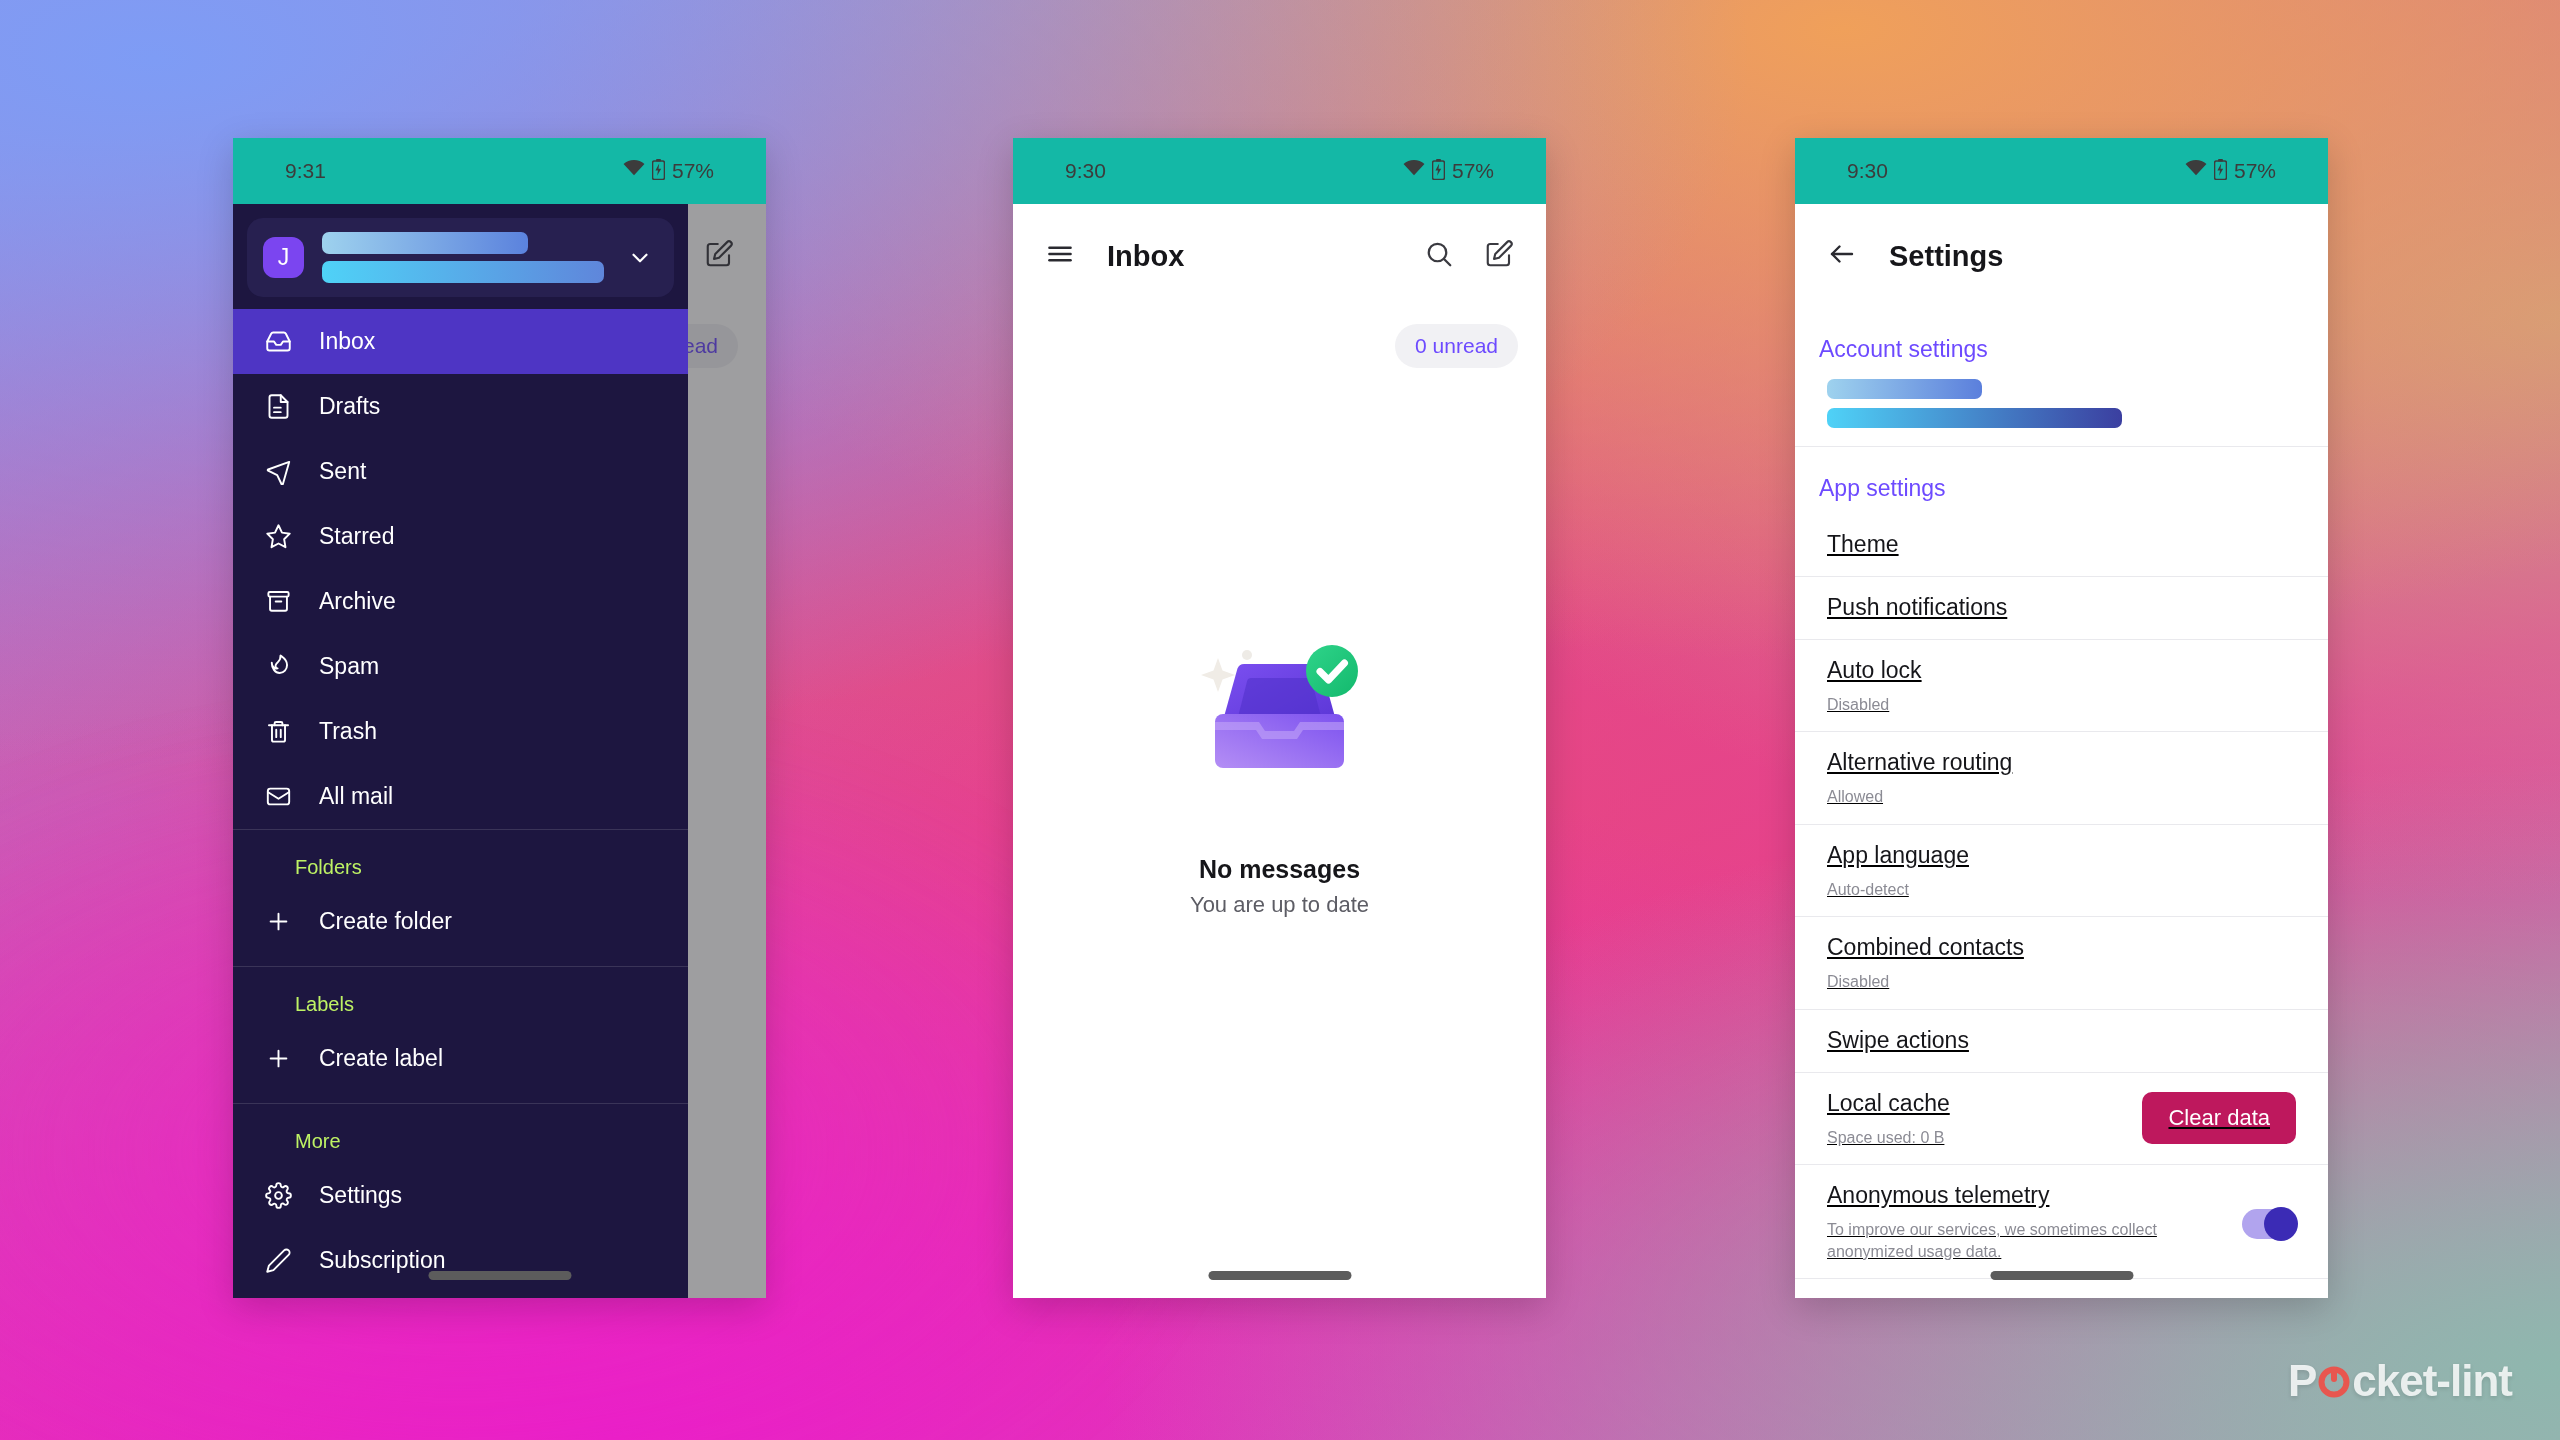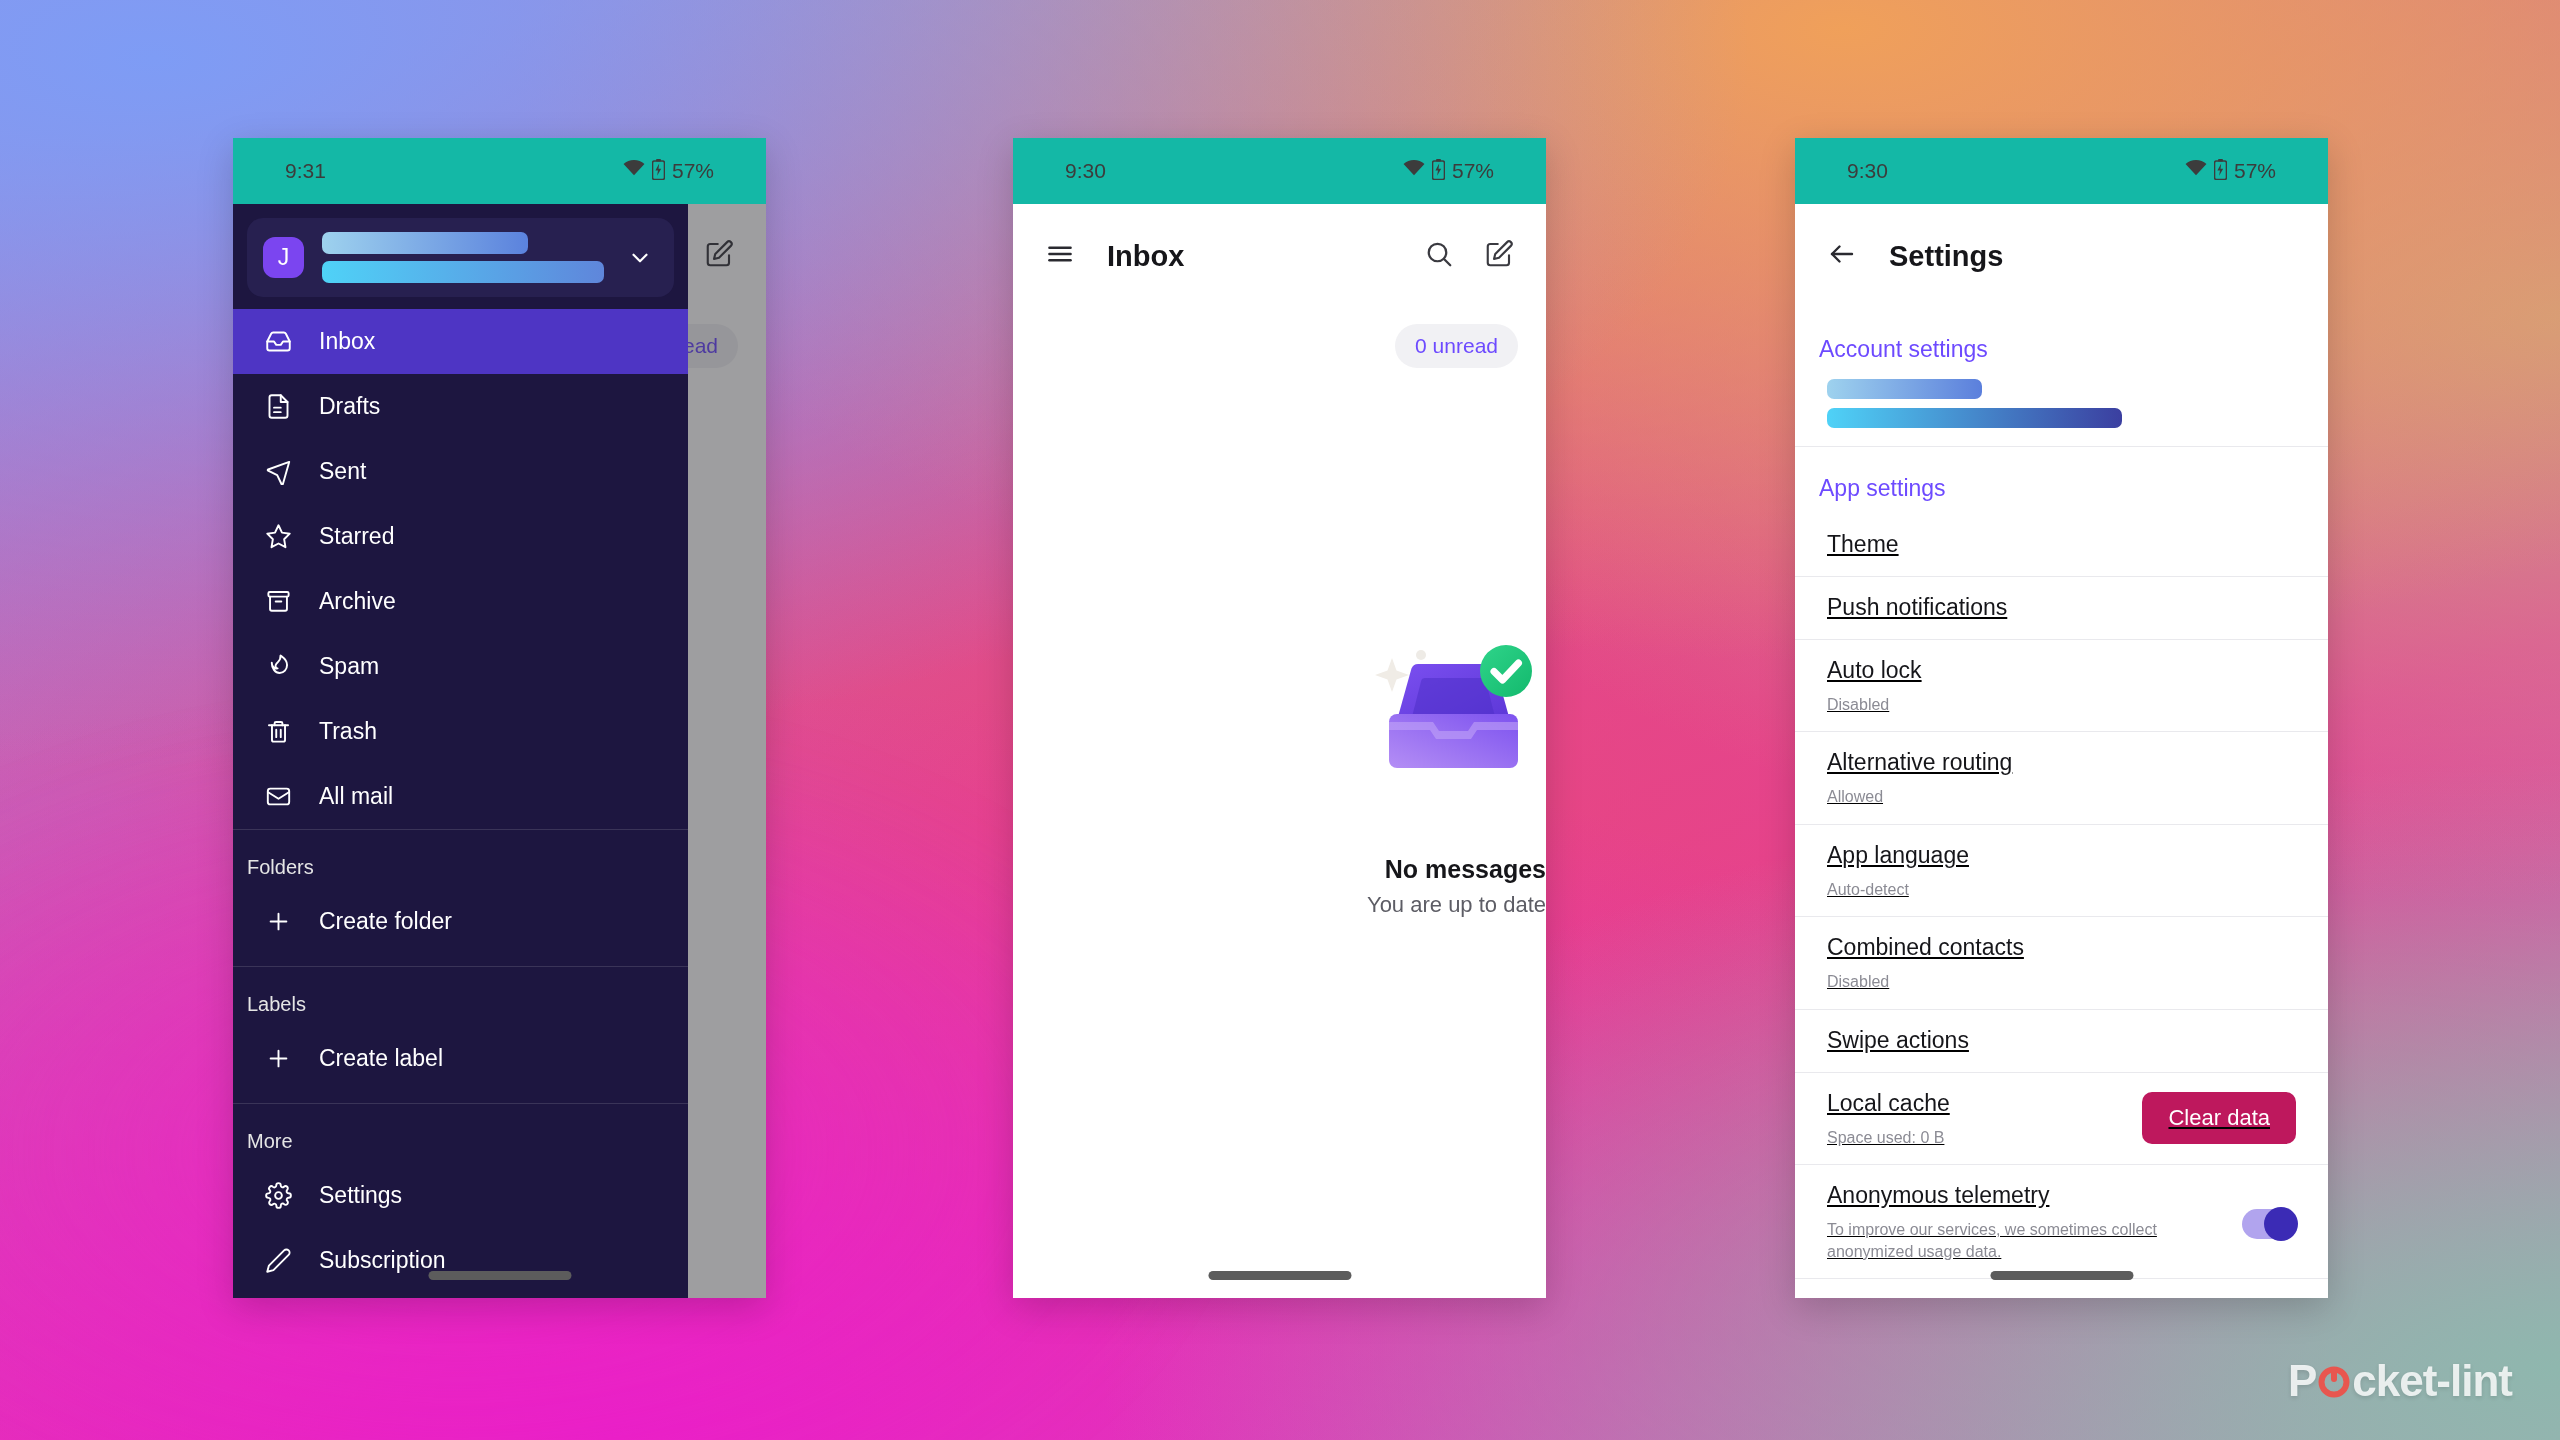--- a/index.html
+++ b/index.html
@@ -113,41 +113,41 @@
   .nav-item {
     display:flex; align-items:center; gap:26px;
     height:65px; padding:0 0 0 30px;
     font-size:23px; color:#fff;
   }
   .nav-item .ni-icon { width:30px; display:flex; justify-content:center; flex:none; }
   .nav-item.active { background:#4e35c4; }
 
   .drawer-sep { height:1px; background:rgba(255,255,255,.13); margin:0; }
   .sec-title {
-    font-size:20px; color:#e5e5e5; padding:26px 0 10px 14px;
+    font-size:20px; color:#bef264; padding:26px 0 10px 22px;margin-left:40px;
   }
   .sec-block { padding-bottom:12px; }
 
   
   .appbar {
     height:104px; display:flex; align-items:center; padding:0 32px;
   }
   .appbar .ab-title {
     font-size:29px; font-weight:bold; color:#16161a; margin-left:32px;
   }
   .ab-spacer { flex:1; }
   .ab-actions { display:flex; align-items:center; gap:30px; }
   .unread-pill {
     position:absolute; right:28px; top:120px;
     background:#f1f1f4; color:#6d4aff;
     font-size:21px; padding:10px 20px; border-radius:22px;
   }
   .empty {
     position:absolute; left:0; right:0; top:430px;
-    display:flex; flex-direction:column; align-items:flex-end;
+    display:flex; flex-direction:column; align-items:center;
   }
   .empty-title { font-size:25px; font-weight:bold; color:#16161a; margin-top:42px; }
   .empty-sub { font-size:22px; color:#5d5d65; margin-top:8px; }
 
   
   .set-list { position:absolute; inset:0; top:104px; overflow:hidden; }
   .set-group-title {
     color:#6d4aff; font-size:23px; font-weight:normal;
     padding:28px 24px 12px 24px;
   }

